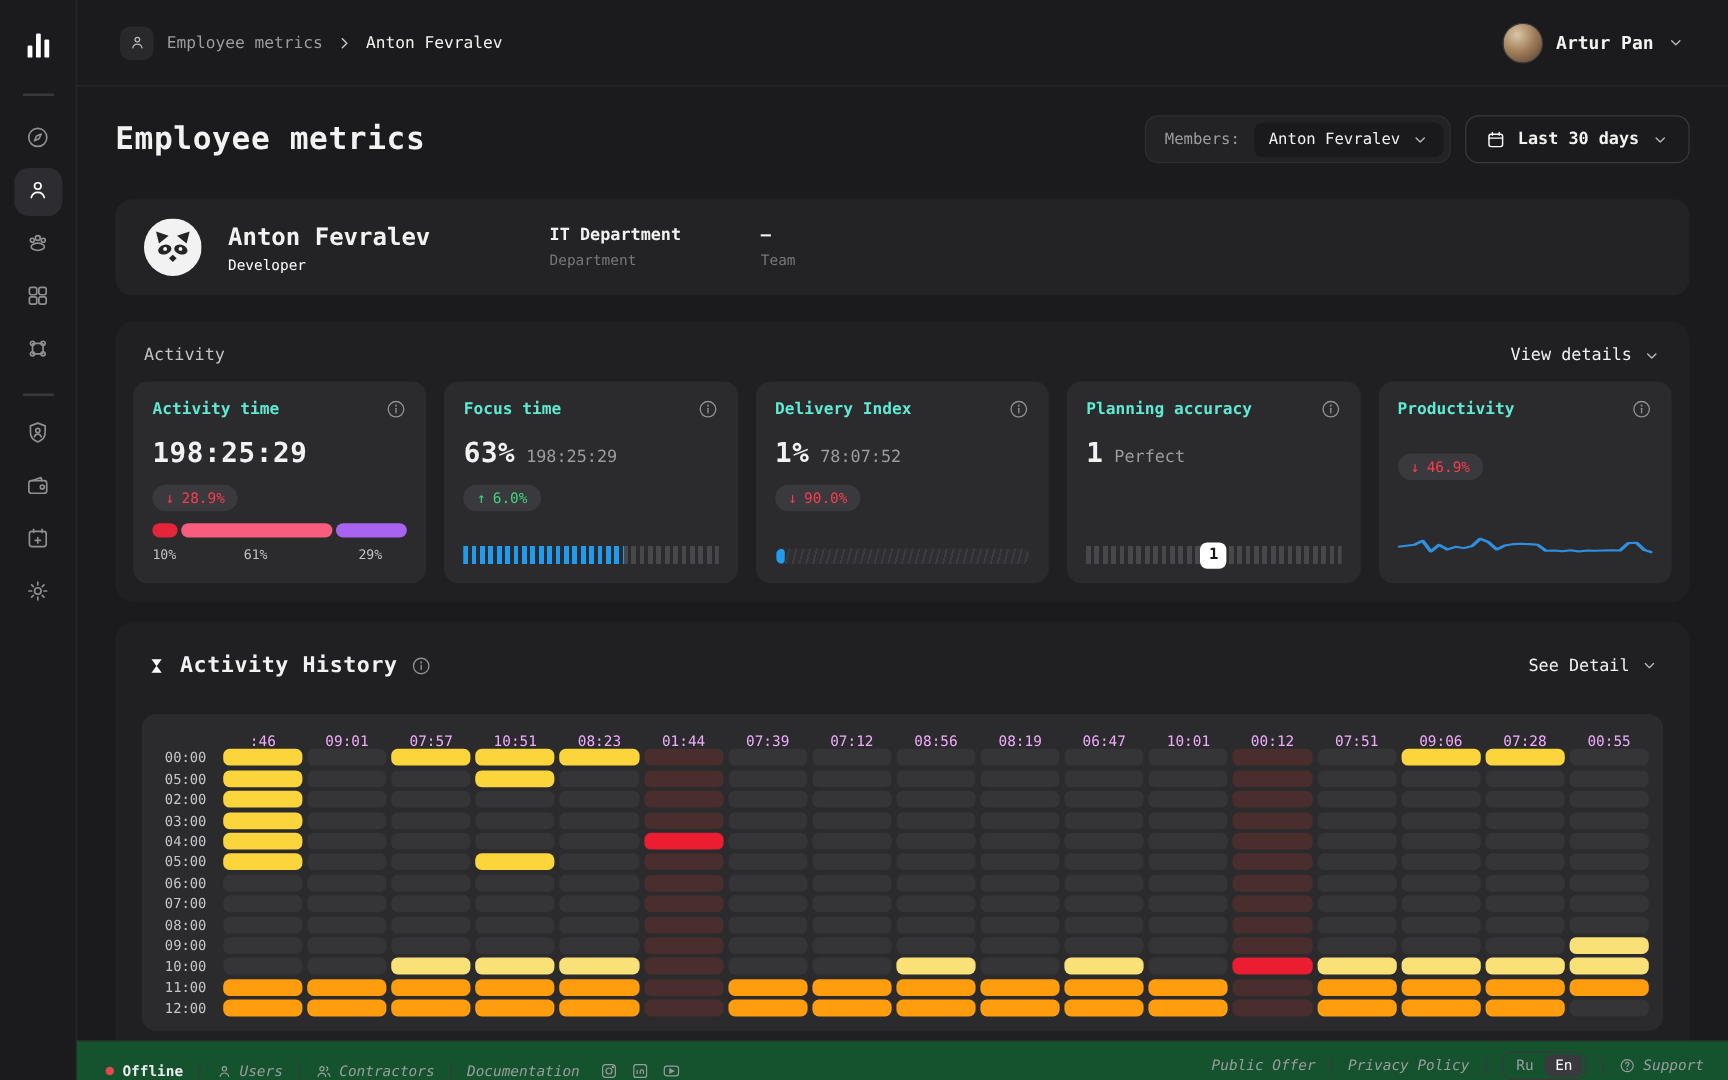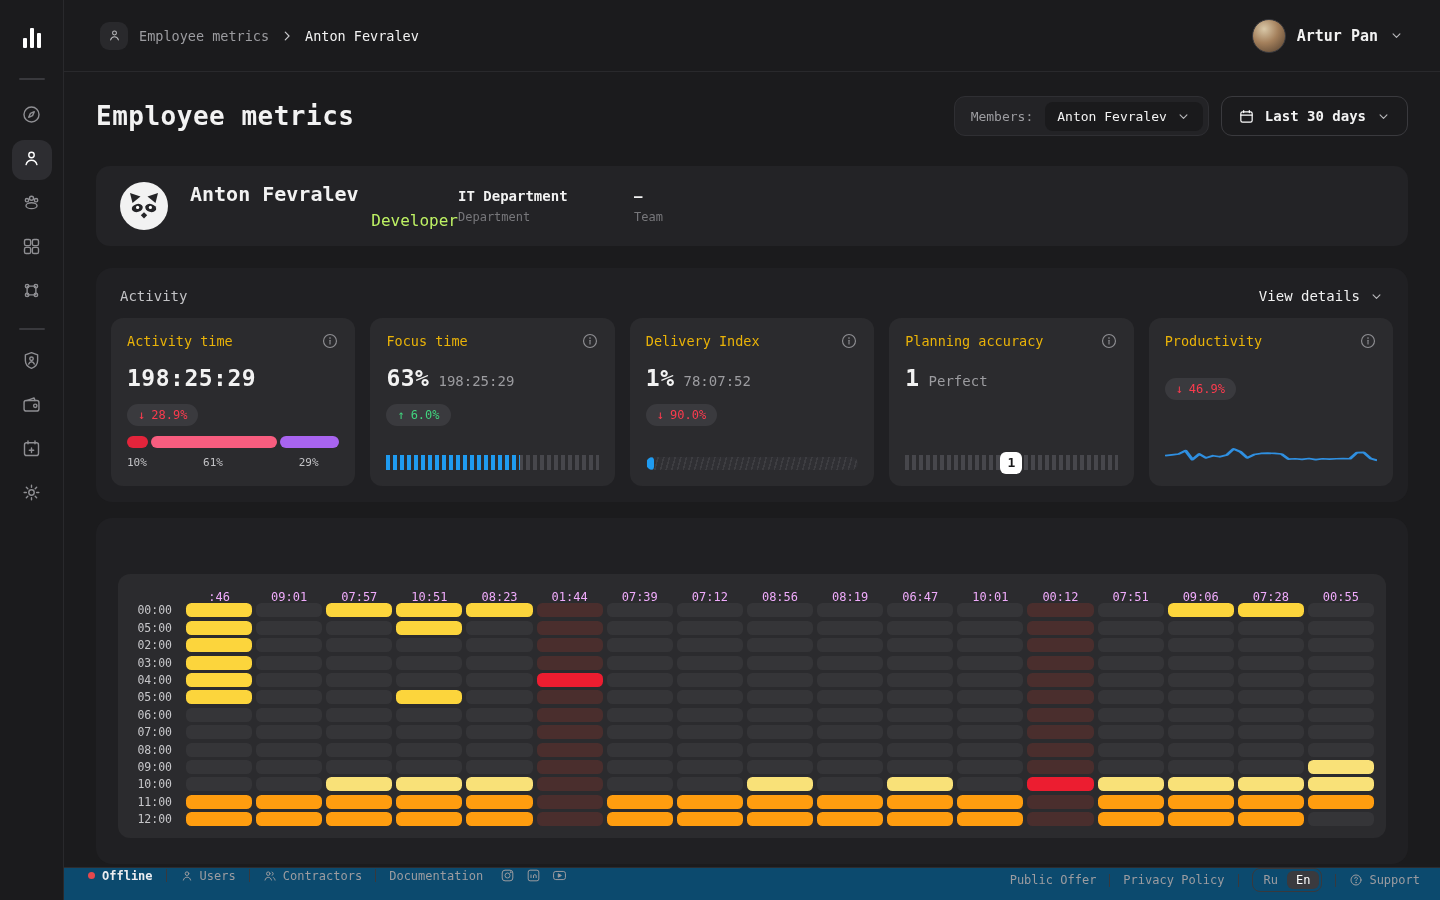--- a/index.html
+++ b/index.html
@@ -46,34 +46,34 @@
   .members-label { font-size:13px; color:#9c9ca0; }
   .members-select { background:#1a1a1c; border-radius:8px; padding:7px 12px; display:flex; align-items:center; gap:9px; font-size:13px; cursor:pointer; }
   .daterange { height:40px; border:1px solid #3a3a3e; border-radius:11px; display:flex; align-items:center; gap:10px; padding:0 16px; font-size:14px; font-weight:bold; cursor:pointer; }
   .daterange svg.cal { width:17px; height:17px; stroke:#fff; fill:none; stroke-width:1.7; stroke-linecap:round; }
 
   
   .profile-card { background:#232326; border-radius:14px; height:80px; display:flex; align-items:center; padding:0 24px; margin-bottom:22px; }
   .racc { width:48px; height:48px; flex:0 0 48px; }
   .pname-block { margin-left:22px; width:268px; }
   .pname { font-size:20px; font-weight:bold; }
-  .prole { font-size:16px; color:#bef264; margin-top:5px;text-align:right; }
+  .prole { font-size:12px; color:#ffffff; margin-top:5px; }
   .pcol { width:176px; }
   .pcol .v { font-size:14px; font-weight:bold; }
   .pcol .l { font-size:12px; color:#77777b; margin-top:6px; }
 
   
   .section { background:#202023; border-radius:16px; padding:16px 15px; margin-bottom:16px; }
   .section-head { display:flex; align-items:center; justify-content:space-between; padding:4px 9px 14px; }
   .section-title { font-size:14px; color:#c3c3c6; }
   .link-btn { display:flex; align-items:center; gap:9px; font-size:14px; color:#f2f2f2; cursor:pointer; }
   .cards { display:flex; gap:15px; }
   .mcard { flex:1; min-width:0; background:#2b2b2e; border-radius:12px; height:168px; padding:14px 16px 16px; display:flex; flex-direction:column; }
   .mcard-head { display:flex; align-items:center; justify-content:space-between; margin-bottom:15px; }
-  .mcard-title { font-size:13.5px; color:#eab308; }
+  .mcard-title { font-size:13.5px; color:#5eead4;font-weight:bold; }
   .info-icon svg { width:18px; height:18px; stroke:#8f8f93; fill:none; stroke-width:1.5; stroke-linecap:round; display:block; cursor:pointer; }
   .mcard-value { display:flex; align-items:baseline; gap:9px; }
   .mcard-value .big { font-size:23px; font-weight:bold; letter-spacing:.5px; }
   .mcard-value .sub { font-size:14px; color:#9c9ca0; }
   .badge { margin-top:13px; align-self:flex-start; background:#3a3a3e; border-radius:999px; padding:4px 11px; font-size:12px; display:flex; align-items:center; gap:6px; }
   .badge.down { color:#fb3b4e; } .badge.up { color:#41d47e; }
   .viz { margin-top:auto; }
   .stacked { display:flex; gap:3px; height:12px; }
   .stacked .seg { border-radius:6px; height:12px; }
   .seg-labels { position:relative; height:14px; margin-top:8px; font-size:11px; color:#c3c3c6; }
@@ -93,26 +93,26 @@
   .hourglass svg { width:17px; height:20px; display:block; }
   .act-title { font-size:18px; font-weight:bold; letter-spacing:.5px; }
   .hm-panel { margin-top:30px; background:#2b2b2e; border-radius:12px; padding:12px 12px; }
   .hm-grid { display:grid; grid-template-columns:52px repeat(17,1fr); grid-auto-rows:14px; gap:3.4px 4px; }
   .hm-corner { height:22px; }
   .hm-colhead { height:22px; display:flex; align-items:center; justify-content:center; font-size:12px; color:#f0abfc; }
   .hm-rowhead { display:flex; align-items:center; justify-content:flex-end; padding-right:10px; font-size:11.5px; color:#c7c7ca; }
   .hm-cell { border-radius:5.5px; cursor:pointer; }
 
   
-  .footer { height:33px; flex:0 0 33px; border-top:1px solid #2c2c2f; background:#0c4a6e; display:flex; align-items:flex-start; justify-content:space-between; padding:0 20px 0 24px; font-size:12px; color:#9c9ca0; }
+  .footer { height:33px; flex:0 0 33px; border-top:1px solid #2c2c2f; background:#14532d; display:flex; align-items:flex-end; justify-content:space-between; padding:0 20px 0 24px; font-size:12px; color:#9c9ca0; }
   .f-left,.f-right { display:flex; align-items:center; gap:13px; }
   .f-sep { width:1px; height:13px; background:#39393d; }
   .status { display:flex; align-items:center; gap:7px; color:#ededf0; font-weight:bold; }
   .status .dot { width:7px; height:7px; border-radius:50%; background:#e5484d; }
-  .f-item { display:flex; align-items:center; gap:6px; cursor:pointer; }
+  .f-item { display:flex; align-items:center; gap:6px; cursor:pointer;font-style:italic; }
   .f-item svg { width:14px; height:14px; stroke:#9c9ca0; fill:none; stroke-width:1.7; stroke-linecap:round; stroke-linejoin:round; display:block; }
   .socials { display:flex; align-items:center; gap:11px; margin-left:4px; }
   .socials svg { width:15px; height:15px; stroke:#9c9ca0; fill:none; stroke-width:1.6; display:block; cursor:pointer; }
   .lang { display:flex; align-items:center; border:1px solid #39393d; border-radius:8px; padding:2px; }
   .lang .ru { padding:2px 9px; color:#9c9ca0; cursor:pointer; }
   .lang .en { padding:2px 9px; background:#3a3a3e; color:#fff; border-radius:6px; cursor:pointer; }
 </style>
 </head>
 <body>
 
@@ -414,20 +414,45 @@
     <div class="viz">
                 <svg class="spark" viewBox="0 0 100 34" preserveAspectRatio="none">
                   <polyline points="0.00,19.68 3.23,18.84 6.45,18.00 9.68,14.64 12.90,23.60 16.13,18.00 19.35,21.92 22.58,19.68 25.81,20.80 29.03,19.12 32.26,12.96 35.48,15.76 38.71,21.92 41.94,18.56 45.16,17.44 48.39,17.16 51.61,17.44 54.84,18.00 58.06,23.04 61.29,22.76 64.52,23.32 67.74,22.48 70.97,23.60 74.19,22.76 77.42,23.04 80.65,22.76 83.87,22.48 87.10,22.76 90.32,16.60 93.55,16.32 96.77,22.48 100.00,24.44" fill="none" stroke="#2f8fe0" stroke-width="1.7" stroke-linejoin="round"></polyline>
                 </svg>
               </div>
   </div>
           </div>
       </section>
 
       <section class="activity">
+        <div class="act-head">
+          <div class="act-title-wrap">
+            <span class="hourglass">
+              <svg viewBox="0 0 24 24">
+                  <path d="M6 4h12l-6 8.2zM6 20h12l-6-8.2z" fill="#fff"></path>
+                </svg>
+            </span>
+            <span class="act-title">Activity History</span>
+            <span class="info-icon">
+                <svg viewBox="0 0 24 24">
+                  <circle cx="12" cy="12" r="8.6"></circle>
+                  <path d="M12 11v5"></path>
+                  <circle cx="12" cy="8" r="0.4" fill="#8f8f93"></circle>
+                </svg>
+              </span>
+          </div>
+          <span class="link-btn">
+            <span>See Detail</span>
+            <span class="chev">
+                <svg viewBox="0 0 24 24">
+                  <path d="M6.5 9.5l5.5 5.5 5.5-5.5"></path>
+                </svg>
+              </span>
+          </span>
+        </div>
         <div class="hm-panel">
           <div class="hm-grid" id="heatmap">
               <div class="hm-corner"></div>
               <div class="hm-colhead">:46</div>
               <div class="hm-colhead">09:01</div>
               <div class="hm-colhead">07:57</div>
               <div class="hm-colhead">10:51</div>
               <div class="hm-colhead">08:23</div>
               <div class="hm-colhead">01:44</div>
               <div class="hm-colhead">07:39</div>

